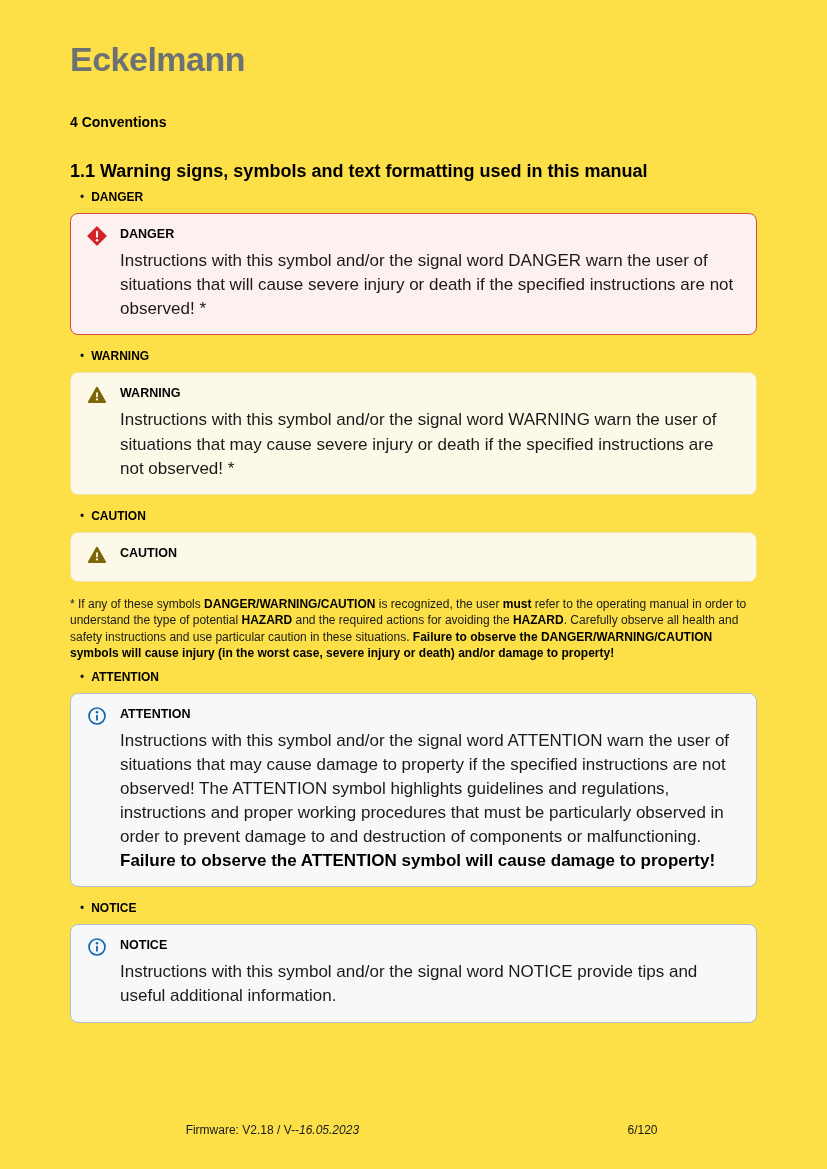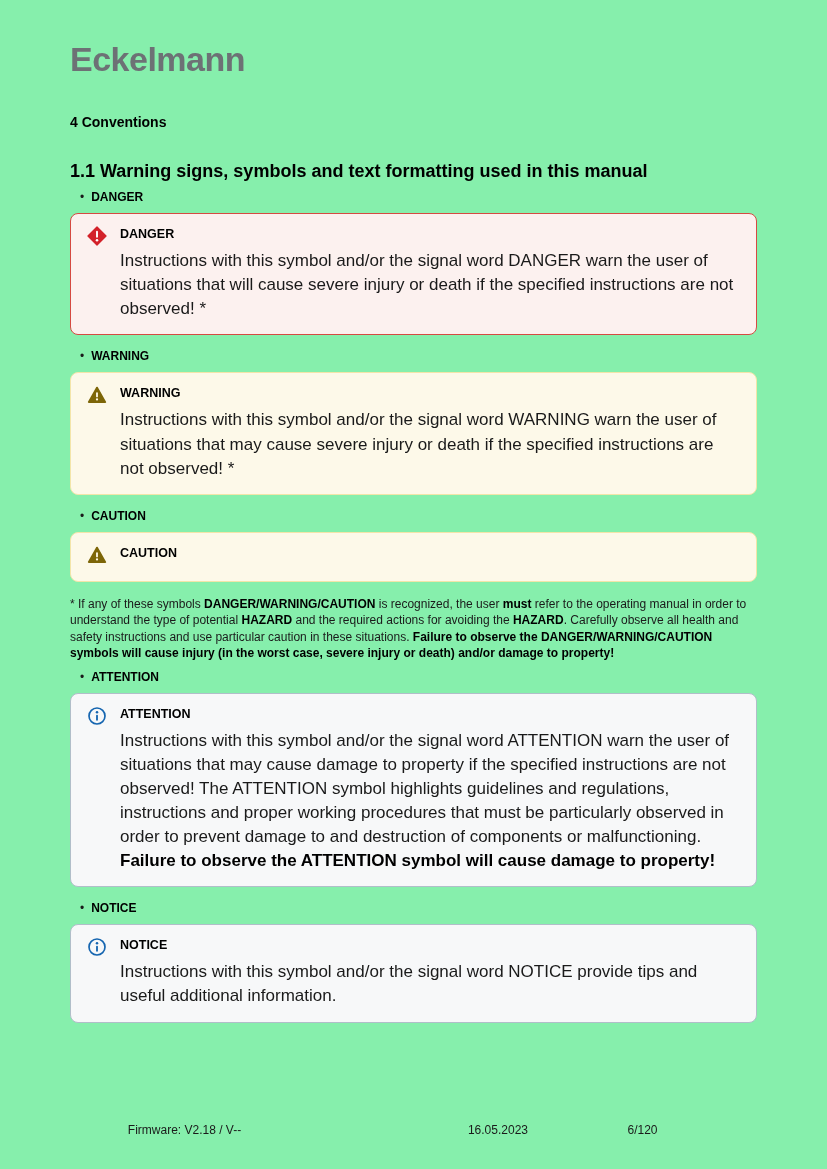--- a/index.html
+++ b/index.html
@@ -2,21 +2,21 @@
 <html><head>
 <meta charset="utf-8">
 <style>
   * { margin: 0; padding: 0; box-sizing: border-box; }
   html, body { background: #ffffff; }
   .page {
     position: relative;
     width: 827px;
     height: 1169px;
     margin: 0 auto;
-    background: #86efac;
+    background: #fde047;
     font-family: "Liberation Sans", sans-serif;
     color: #1a1a1a;
     padding: 42px 70px 0 70px;
     overflow: hidden;
   }
   .logo {
     font-size: 34px;
     font-weight: bold;
     letter-spacing: -0.5px;
     color: #6d7175;
@@ -96,22 +96,22 @@
   }
   .footer {
     position: absolute;
     left: 70px;
     right: 70px;
     bottom: 32px;
     display: flex;
     font-size: 12px;
     color: #1a1a1a;
   }
-  .footer-left   { flex: 1; text-align: center; }
-  .footer-center { flex: 1; text-align: right; }
+  .footer-left   { flex: 1; text-align: right; }
+  .footer-center { flex: 1; text-align: left; font-style: italic; }
   .footer-right  { flex: 1; text-align: center; }
 </style>
 </head>
 <body>
 
 <div class="page">
 
   <div class="logo">Eckelmann</div>
 
   <div class="h1">4 Conventions</div>

